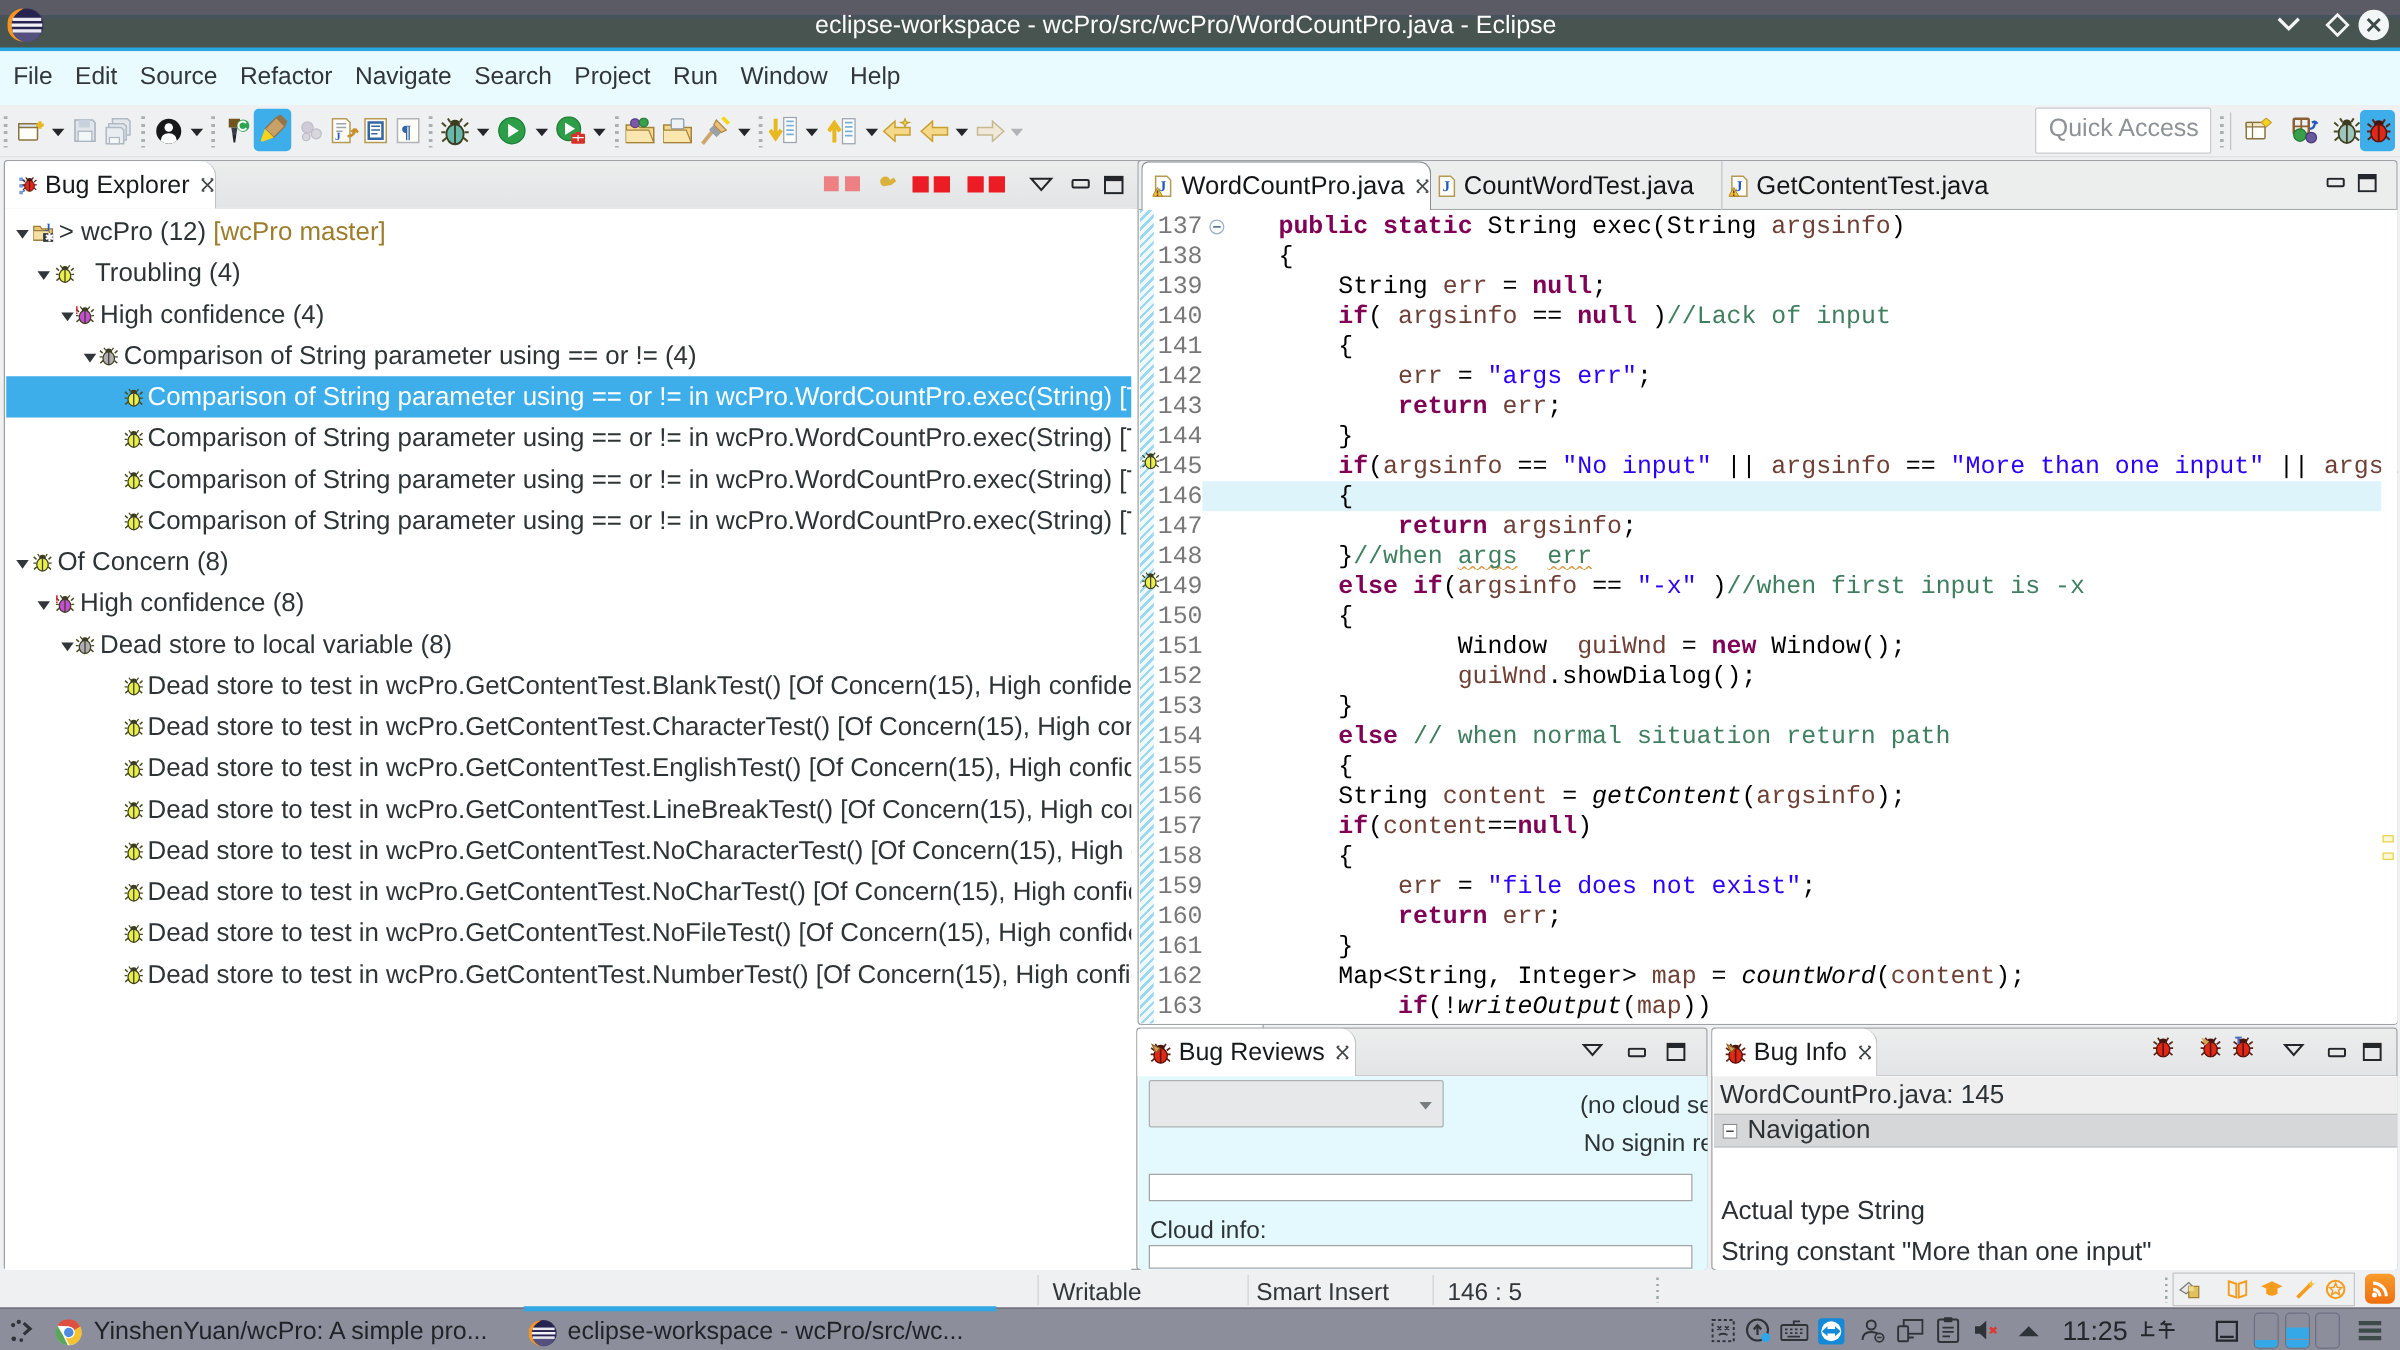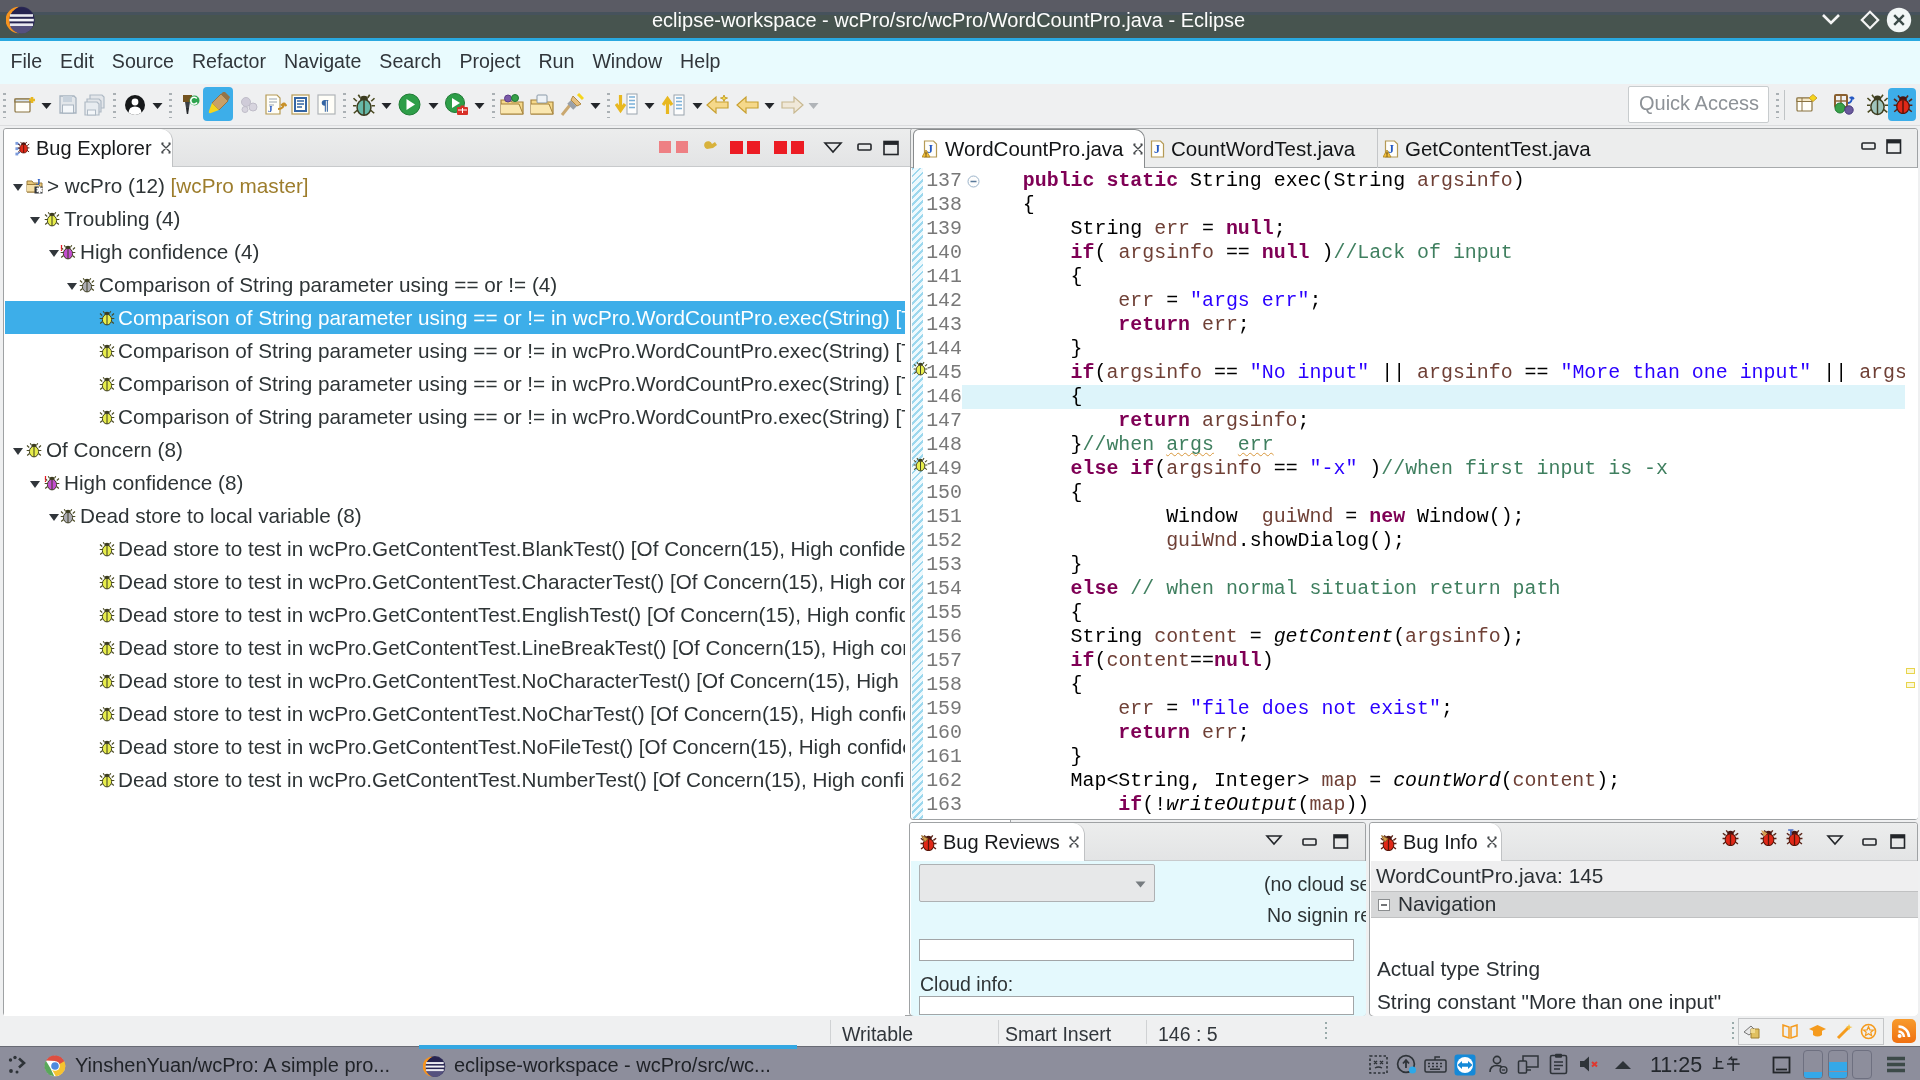--- a/index.html
+++ b/index.html
@@ -334,21 +334,21 @@
             <rect x="8.5" y="8.5" width="8" height="7" fill="#35383c"></rect>
             <text x="10" y="15" font-size="8.5" font-weight="bold" fill="#fff">✱</text>
           </svg>
           <span style="margin-left:4px">&gt; wcPro (12) <span style="color:#9d7d2c">[wcPro master]</span></span>
         </div>
       <div class="trow" style="top:35px">
           <i class="arr" style="margin-left:25px"></i>
           <svg style="margin-left:4px" width="16" height="16" viewBox="0 0 16 16">
             <use href="#bug" fill="#e8ee4c"></use>
           </svg>
-          <span style="margin-left:4px">Troubling (4)</span>
+          <span style="margin-left:16px">Troubling (4)</span>
         </div>
       <div class="trow" style="top:68px">
           <i class="arr" style="margin-left:44px"></i>
           <svg style="margin-left:1px" width="16" height="16" viewBox="0 0 16 16">
             <use href="#bug" fill="#c44fd0"></use>
             <text x="0" y="7" font-size="9" font-weight="bold" fill="#e01b24">!</text>
           </svg>
           <span style="margin-left:4px">High confidence (4)</span>
         </div>
       <div class="trow" style="top:101px">

